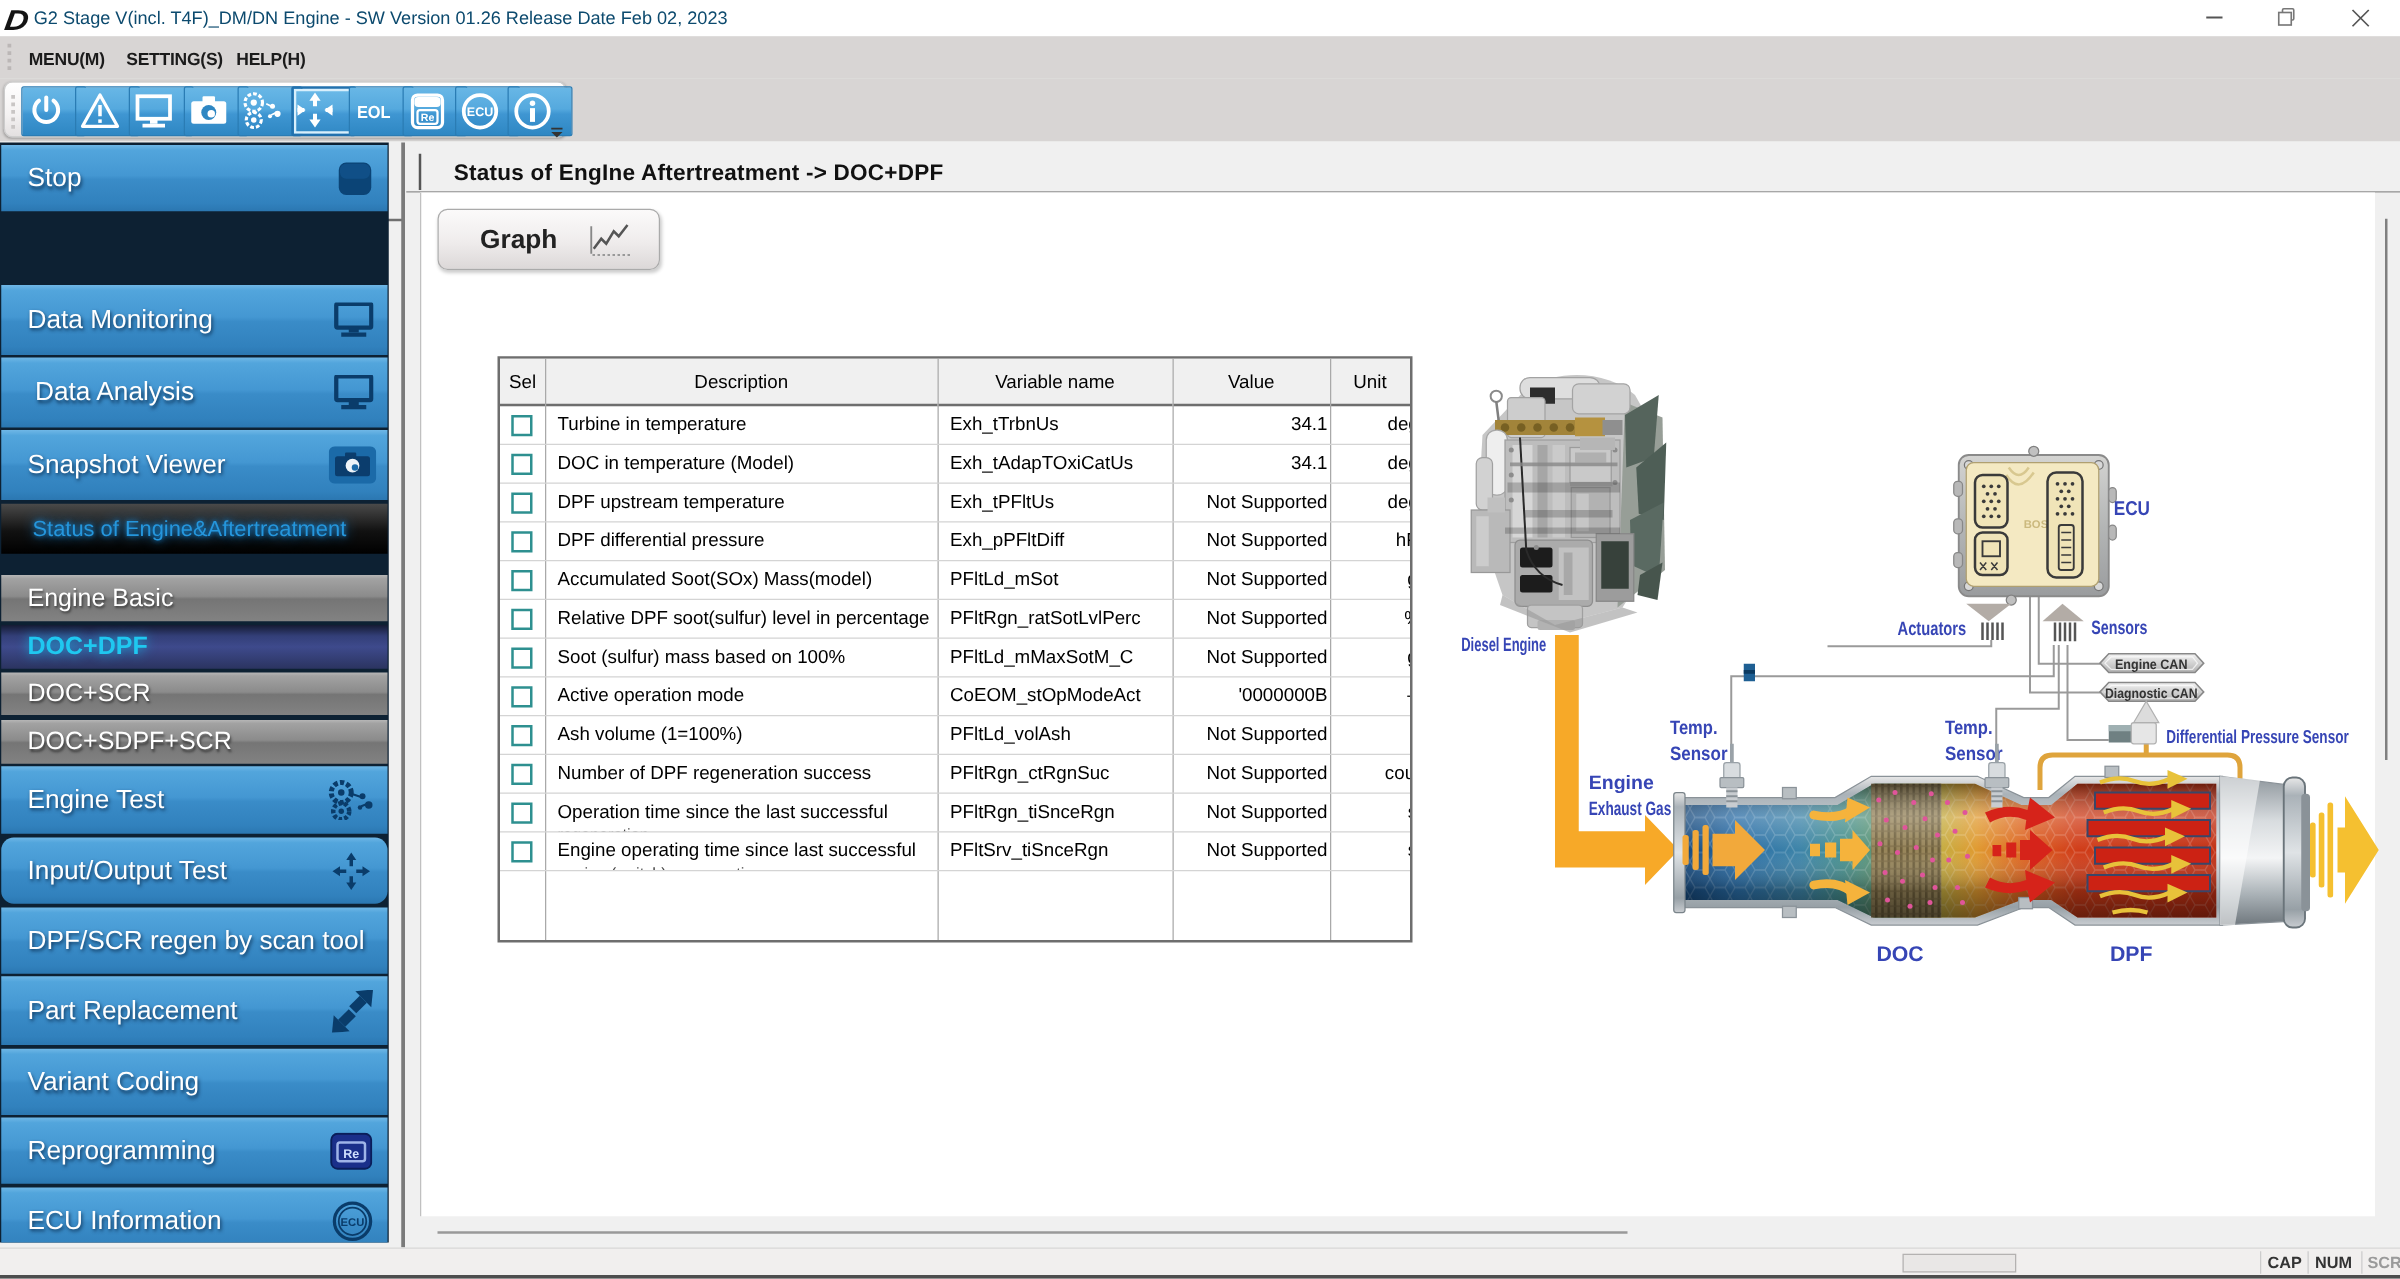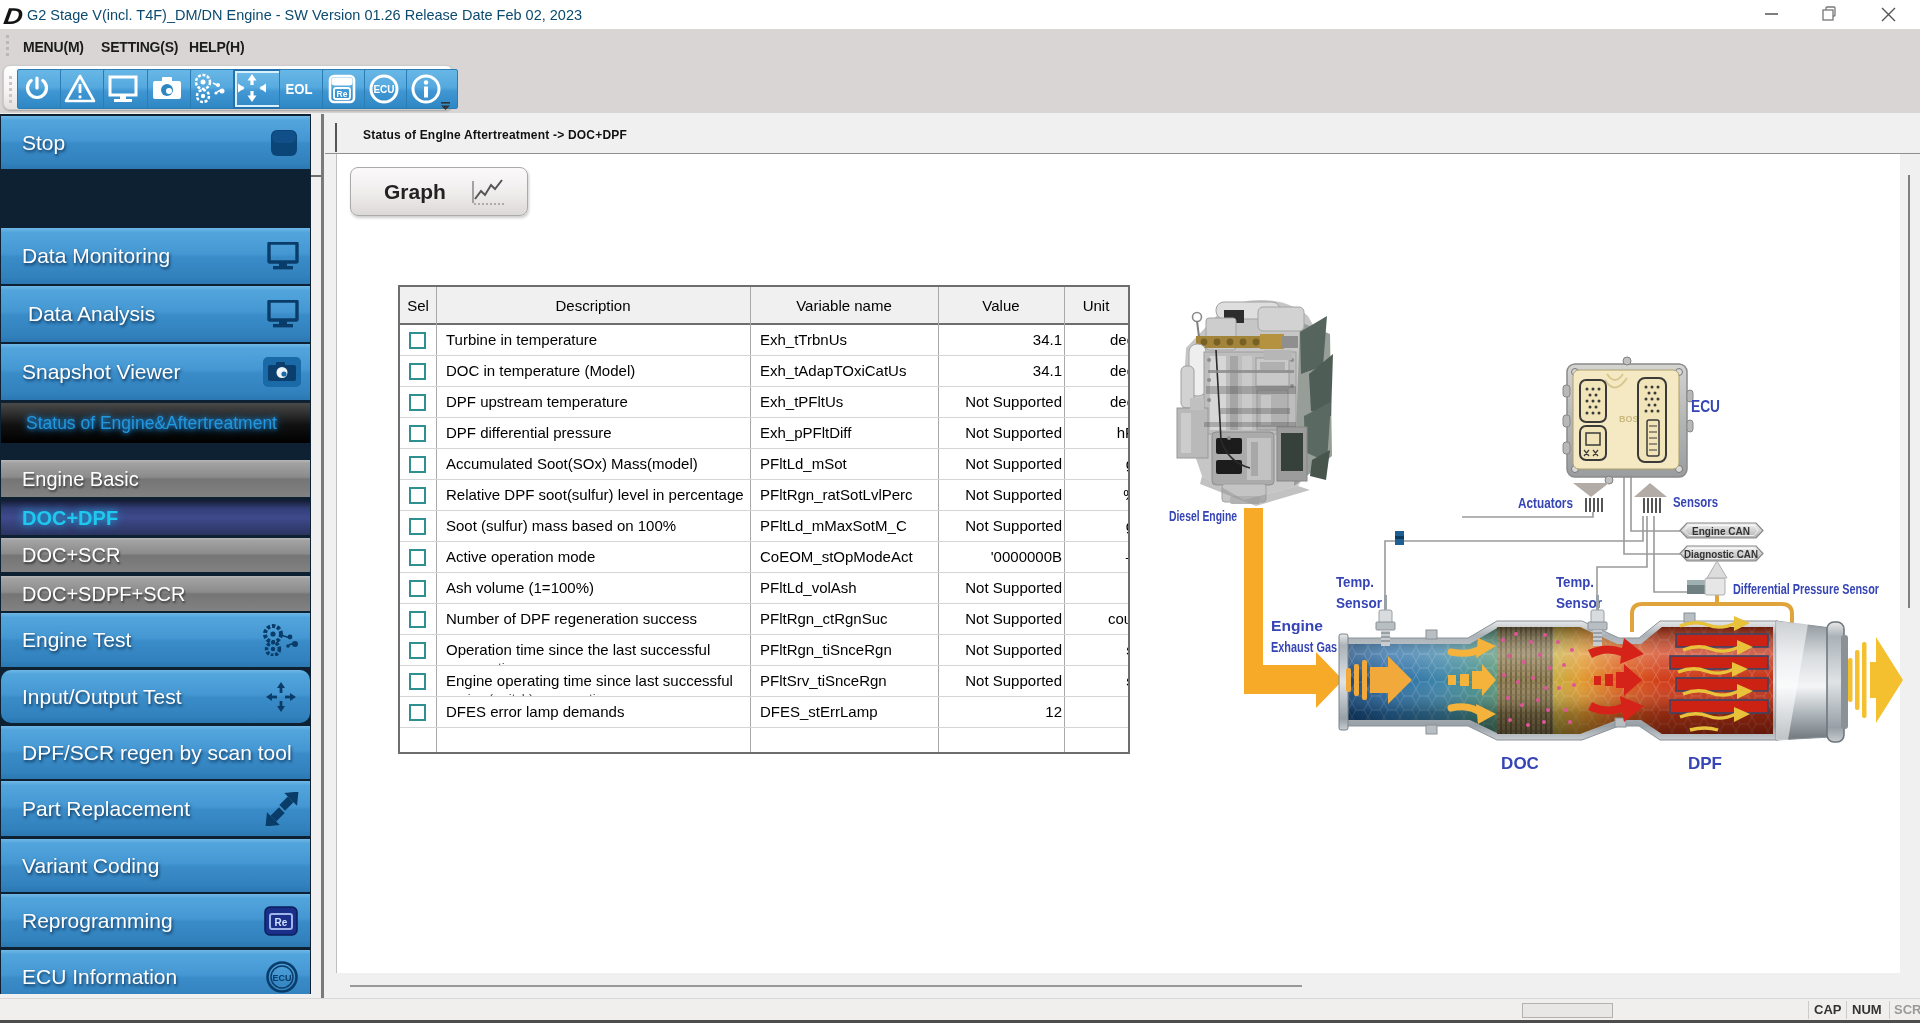--- a/index.html
+++ b/index.html
@@ -29,21 +29,21 @@
 .sbtn .lab { position:absolute; left:21px; top:50%; transform:translateY(-50%); white-space:nowrap; }
 .blue { background:linear-gradient(#6fb7e6 0%, #52a5dc 8%, #4497d2 46%, #3a8cc8 52%, #3181bd 88%, #2b77b1 100%); }
 .blue .lab { font-size:21px; text-shadow:1px 2px 3px rgba(0,25,55,0.75); }
 .gray { background:linear-gradient(#b6b6b6 0%, #a2a2a2 8%, #8b8b8b 46%, #757575 52%, #828282 100%); }
 .gray .lab { font-size:20px; text-shadow:1px 2px 2px rgba(20,20,20,0.6); }
 .sicon { position:absolute; top:50%; transform:translateY(-50%); }
 
 
 #splitline { position:absolute; left:321px; top:114px; width:3px; height:884px; background:#7a7a7a; }
 #mainbg { position:absolute; left:324px; top:114px; width:1596px; height:884px; background:#f0f0f0; }
-#paneltitle { position:absolute; left:363px; top:128px; font-size:12px; font-weight:bold; color:#111111; letter-spacing:0.2px; }
+#paneltitle { position:absolute; left:363px; top:128px; font-size:18px; font-weight:bold; color:#111111; letter-spacing:0.2px; }
 #titleaccent { position:absolute; left:335px; top:123px; width:2px; height:29px; background:#555555; }
 #titlehline { position:absolute; left:325px; top:153px; width:1595px; height:1px; background:#8f8f8f; }
 #whitepanel { position:absolute; left:336px; top:154px; width:1564px; height:819px; background:#ffffff; border-left:1px solid #c0c0c0; }
 #graphbtn { position:absolute; left:350px; top:167px; width:178px; height:49px; border-radius:8px; background:linear-gradient(#fbfafa, #efecec 55%, #dcd8d8); border:1px solid #aaaaaa; box-shadow:1px 2px 3px rgba(0,0,0,0.2); }
 #graphbtn .glab { position:absolute; left:33px; top:12px; font-size:21px; font-weight:bold; color:#222222; }
 
 
 #dtable { position:absolute; left:398px; top:285px; width:732px; height:469px; border:2px solid #6e6e6e; background:#ffffff; font-size:15px; color:#000000; }
 .hdr { position:absolute; top:0; height:38px; background:#f0f0f0; border-bottom:2px solid #6e6e6e; }
 .hdr span { position:absolute; width:100%; text-align:center; top:10px; }
@@ -428,27 +428,20 @@
       <div class="val">Not Supported</div>
       <div class="unit">s</div>
     </div>
   <div class="row" style="top:379px">
       <div class="cb"></div>
       <div class="desc">Engine operating time since last successful</div>
       <div class="desc2">engine (switch) regeneration</div>
       <div class="vn">PFltSrv_tiSnceRgn</div>
       <div class="val">Not Supported</div>
       <div class="unit">s</div>
-    </div>
-  <div class="row" style="top:410px">
-      <div class="cb"></div>
-      <div class="desc">DFES error lamp demands</div>
-      <div class="vn">DFES_stErrLamp</div>
-      <div class="val">12</div>
-      <div class="unit">-</div>
     </div>
 </div>
 
 <svg id="diagram" style="position:absolute; left:1160px; top:290px;" width="745" height="495" viewBox="0 0 745 495">
 <defs>
   <linearGradient id="metal" x1="0" y1="0" x2="0" y2="1">
     <stop offset="0" stop-color="#e8e8e8"></stop>
         <stop offset="0.12" stop-color="#aab2b8"></stop>
         <stop offset="0.5" stop-color="#dfe3e6"></stop>
         <stop offset="0.88" stop-color="#97a0a6"></stop>

